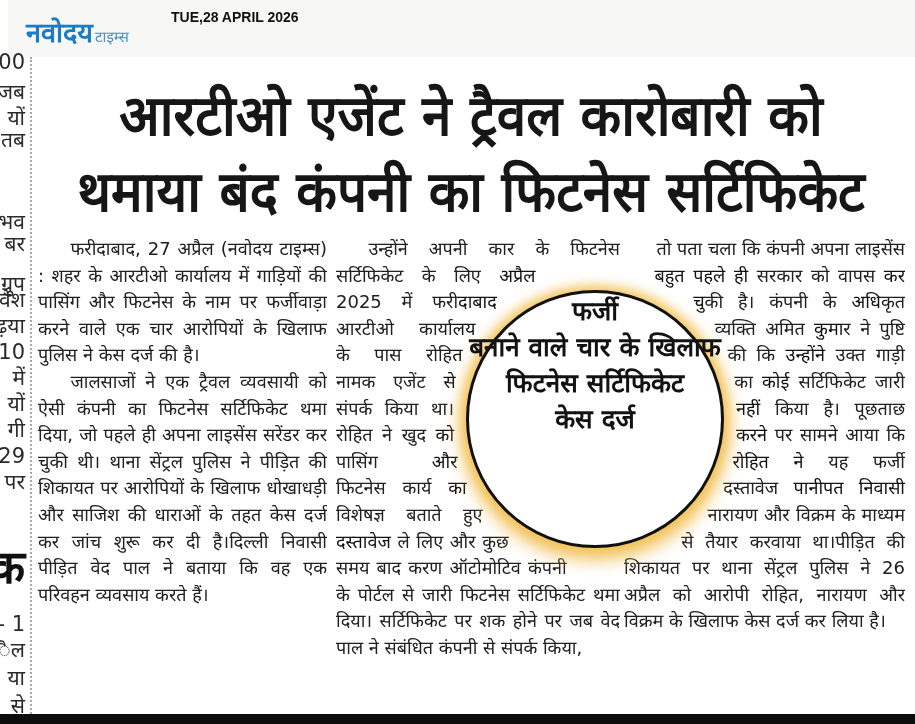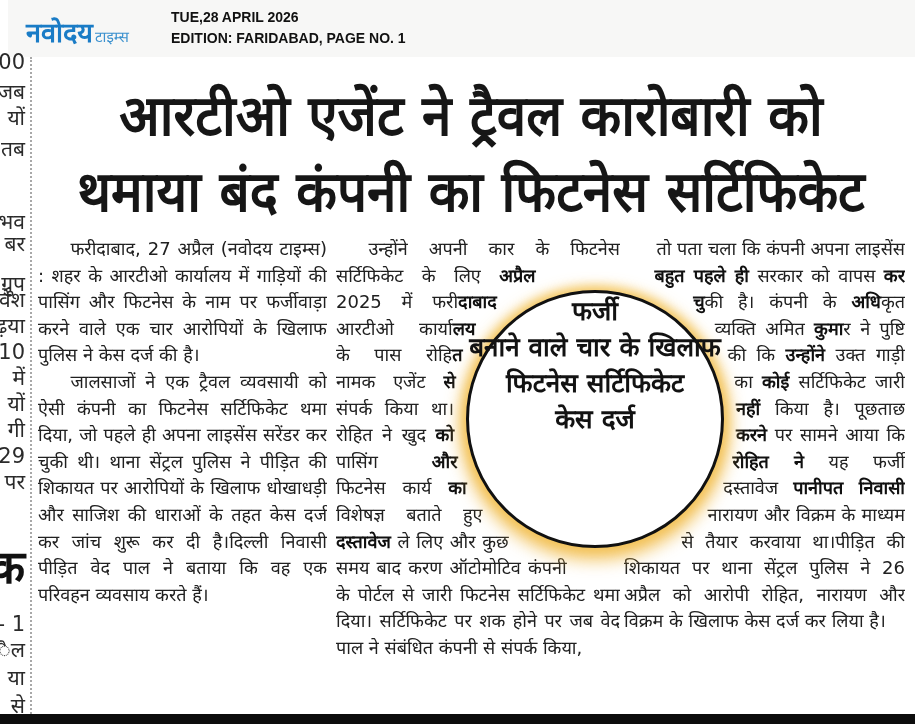--- a/index.html
+++ b/index.html
@@ -24,21 +24,21 @@
   .headline{position:absolute;left:40px;top:78px;width:862px;text-align:center;
     font-weight:bold;color:#161616;font-size:53px;line-height:71px;
     transform:scaleY(1.06);transform-origin:top;}
   
   .col{position:absolute;top:236px;height:468px;overflow:hidden;
     font-size:18px;line-height:26.6px;text-align:justify;color:#202020;}
   .col p{margin:0;text-indent:1.8em;}
   .col1{left:38px;width:289px;}
   .col2{left:336px;width:284px;}
   .col3{left:624px;width:281px;}
-  .seg-bold{font-weight:bold;color:#101010;}
+  .seg-bold{font-weight:normal;color:#101010;}
   .wrap-right{float:right;width:166px;height:322px;
     shape-outside:circle(141px at 141px 181px);}
   .wrap-left{float:left;width:114px;height:322px;
     shape-outside:circle(141px at -29px 181px);}
   
   .highlight-circle{position:absolute;left:466px;top:290px;width:252px;height:252px;
     background:#ffffff;border:3px solid #111;border-radius:50%;z-index:5;
     box-shadow:0 6px 16px 7px rgba(240,185,70,0.75), 0 0 10px 4px rgba(248,214,130,0.9);
     display:flex;flex-direction:column;justify-content:flex-start;align-items:center;}
   .hl-line{font-weight:bold;font-size:26px;line-height:36px;color:#121212;
@@ -50,29 +50,28 @@
 <body>
 
 <div class="page">
 
   <div class="header">
     <div class="logo">
       <span class="logo-main">नवोदय</span><span class="logo-sub">टाइम्स</span>
     </div>
     <div class="hdr-dates">
       <div>TUE,28 APRIL 2026</div>
-      <div>EDITION: FARIDABAD, PAGE NO. 1</div>
     </div>
   </div>
 
   <div class="margin-strip">
       <div class="margin-frag" style="top: 50px;">00</div>
       <div class="margin-frag" style="top: 80px;">जब</div>
       <div class="margin-frag" style="top: 106px;">यों</div>
-      <div class="margin-frag" style="top: 137px;">तब</div>
+      <div class="margin-frag" style="top: 128px;">तब</div>
       <div class="margin-frag" style="top: 210px;">भव</div>
       <div class="margin-frag" style="top: 232px;">बर</div>
       <div class="margin-frag" style="top: 272px; text-align: center;">ग्रुप</div>
       <div class="margin-frag" style="top: 288px;">वेश</div>
       <div class="margin-frag" style="top: 314px;">ढ़या</div>
       <div class="margin-frag" style="top: 340px;">10</div>
       <div class="margin-frag" style="top: 366px;">में</div>
       <div class="margin-frag" style="top: 392px;">यों</div>
       <div class="margin-frag" style="top: 418px;">गी</div>
       <div class="margin-frag" style="top: 444px;">29</div>

